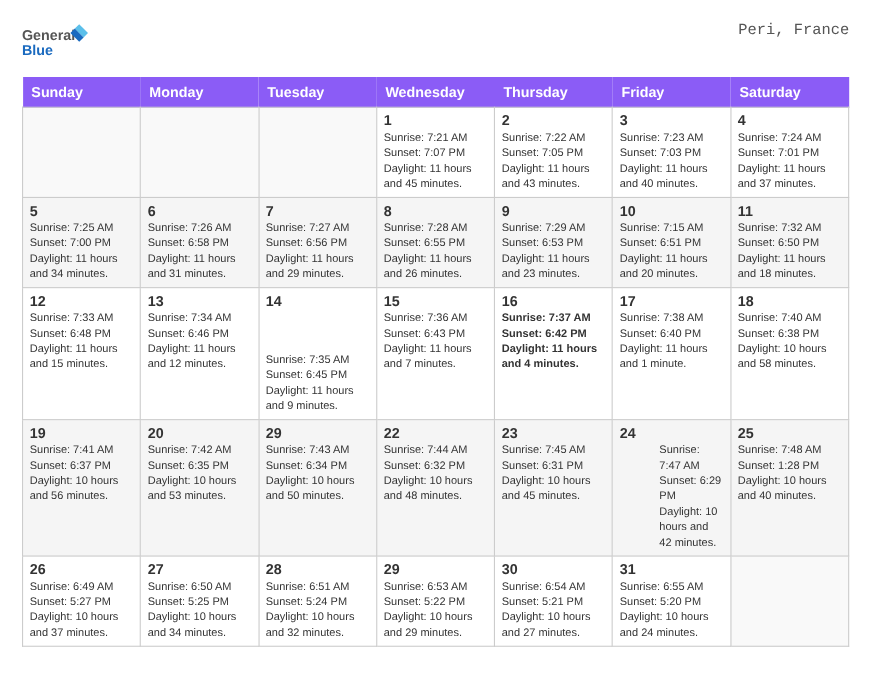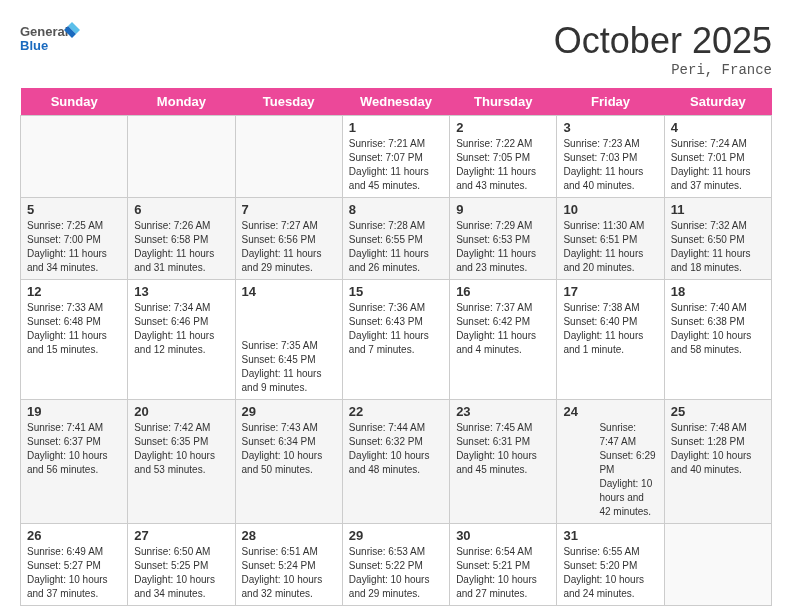--- a/index.html
+++ b/index.html
@@ -31,23 +31,23 @@
     .location {
       font-size: 14px;
       color: #555;
       font-family: Liberation Mono, monospace;
     }
     table {
       width: 100%;
       border-collapse: collapse;
     }
     thead th {
-      background-color: #ec4899;
+      background-color: #8b5cf6;
       color: #fff;
-      text-align: center;
+      text-align: left;
       padding: 6px 8px;
       font-size: 13px;
       font-weight: bold;
     }
     tbody td {
       border: 1px solid #ccc;
       vertical-align: top;
       padding: 4px 6px;
       font-size: 10px;
       color: #333;
@@ -82,21 +82,20 @@
 <div class="header">
   <div class="logo">
   <svg width="60" height="40" viewBox="0 0 60 40">
     <text x="0" y="16" font-size="13" fill="#555" font-weight="bold">General</text>
     <text x="0" y="30" font-size="13" fill="#1a6abf" font-weight="bold">Blue</text>
     <polygon points="52,2 60,10 56,14 48,6" fill="#5bbfea"></polygon>
     <polygon points="48,6 56,14 52,18 44,10" fill="#1a6abf"></polygon>
   </svg>
 </div>
   <div class="title-block">
-    <div class="month-title">October 2025</div>
     <div class="location">Peri, France</div>
   </div>
 </div>
 
 <table>
   <thead>
     <tr>
     <th>Sunday</th>
         <th>Monday</th>
         <th>Tuesday</th>
@@ -162,21 +161,21 @@
 Daylight: 11 hours and 26 minutes.</div>
         </td>
         <td>
           <span class="day-num">9</span>
           <div class="cell-info" style="white-space: pre-line;">Sunrise: 7:29 AM
 Sunset: 6:53 PM
 Daylight: 11 hours and 23 minutes.</div>
         </td>
         <td>
           <span class="day-num">10</span>
-          <div class="cell-info" style="white-space: pre-line;">Sunrise: 11:30 AM
+          <div class="cell-info" style="white-space: pre-line;">Sunrise: 7:15 AM
 Sunset: 6:51 PM
 Daylight: 11 hours and 20 minutes.</div>
         </td>
         <td>
           <span class="day-num">11</span>
           <div class="cell-info" style="white-space: pre-line;">Sunrise: 7:32 AM
 Sunset: 6:50 PM
 Daylight: 11 hours and 18 minutes.</div>
         </td>
       </tr>
@@ -200,21 +199,21 @@
 Daylight: 11 hours and 9 minutes.</div>
         </td>
         <td>
           <span class="day-num">15</span>
           <div class="cell-info" style="white-space: pre-line;">Sunrise: 7:36 AM
 Sunset: 6:43 PM
 Daylight: 11 hours and 7 minutes.</div>
         </td>
         <td>
           <span class="day-num">16</span>
-          <div class="cell-info" style="white-space: pre-line;">Sunrise: 7:37 AM
+          <div class="cell-info" style="white-space: pre-line; font-weight: bold;">Sunrise: 7:37 AM
 Sunset: 6:42 PM
 Daylight: 11 hours and 4 minutes.</div>
         </td>
         <td>
           <span class="day-num">17</span>
           <div class="cell-info" style="white-space: pre-line;">Sunrise: 7:38 AM
 Sunset: 6:40 PM
 Daylight: 11 hours and 1 minute.</div>
         </td>
         <td>

